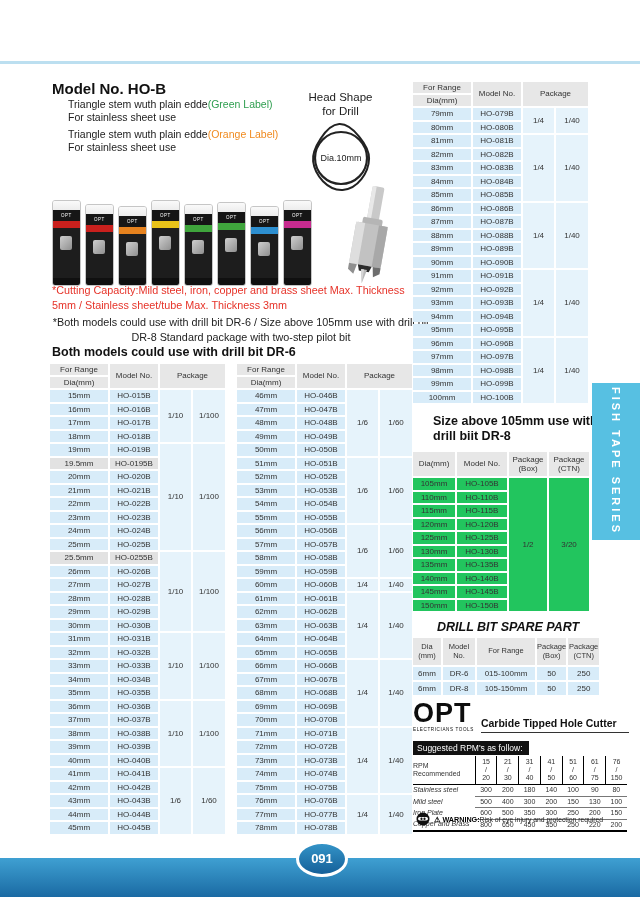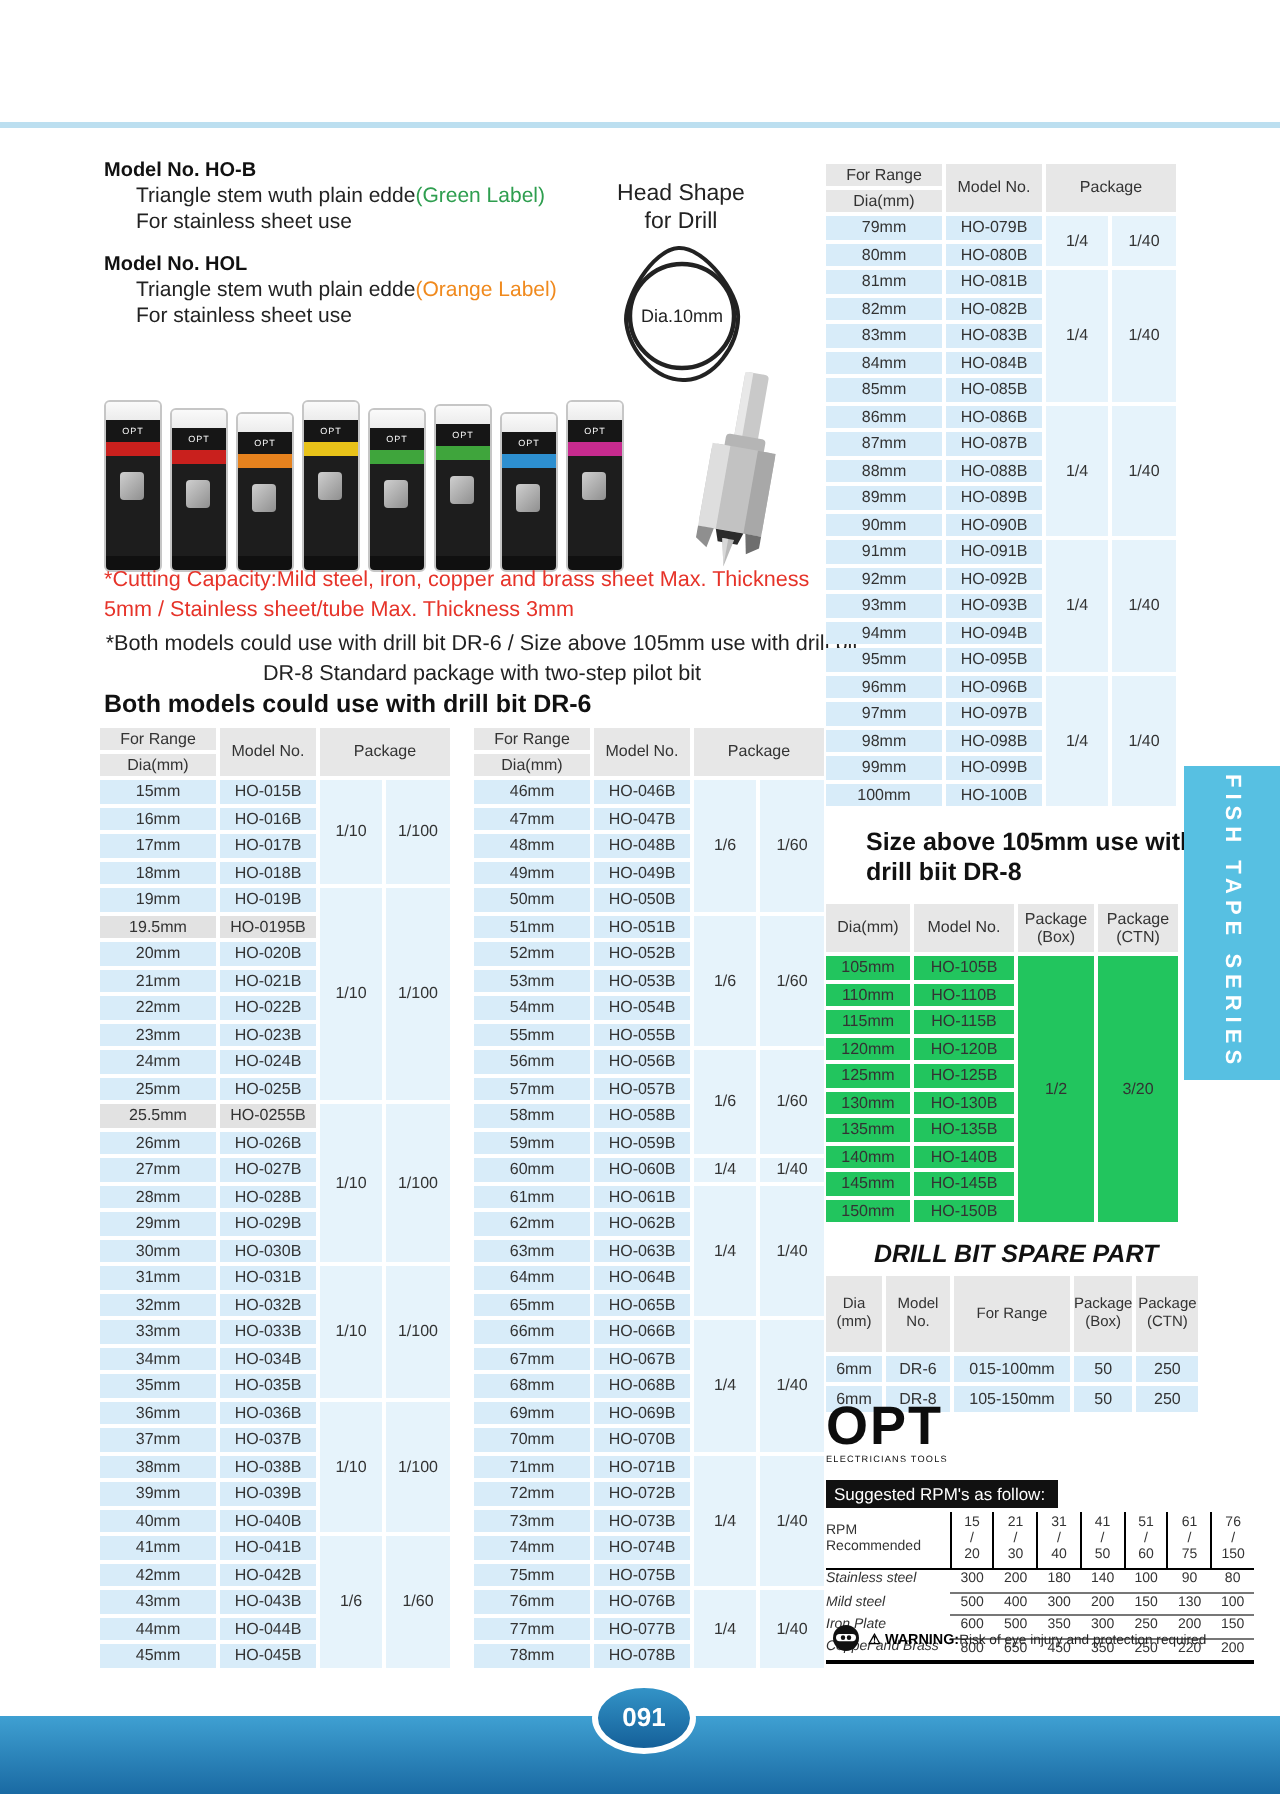--- a/index.html
+++ b/index.html
@@ -9,21 +9,21 @@
   
   .hdrband{position:absolute;left:0;top:0;width:640px;height:60px;
     background:linear-gradient(180deg,#4fadd d 0%,#47a7d9 0%,#3c9dd1 40%,#1e70a7 100%);}
   .hdrline{position:absolute;left:0;top:61px;width:640px;height:3px;background:#bcdff0;}
   .pgtitle{position:absolute;left:0;top:0;width:640px;height:60px;line-height:62px;
     text-align:center;color:#fff;font-size:27px;font-weight:700;letter-spacing:1px;}
 
   
   .modelblk{position:absolute;left:52px;width:260px;}
   #model-hob{top:80px;} #model-hol{top:127px;}
-  .modelblk h3{margin:0;font-size:10px;font-weight:700;color:#111;}
+  .modelblk h3{margin:0;font-size:15px;font-weight:700;color:#111;}
   .modelblk p{margin:1px 0 0 16px;font-size:10.5px;line-height:13px;color:#222;}
   .lbl-green{color:#2e9e4f;} .lbl-orange{color:#f08a1e;text-align:right;}
 
   
   #head-shape{position:absolute;left:278px;top:90px;width:125px;text-align:center;}
   #head-shape .hs-t{font-size:11.5px;line-height:14px;color:#222;}
   #head-shape svg{margin-top:2px;}
 
   
   #products{position:absolute;left:52px;top:196px;width:272px;height:90px;
@@ -70,21 +70,21 @@
 
   
   #t4{position:absolute;left:411px;top:450px;}
   #t4 col.c1{width:42px;}#t4 col.c2{width:50px;}#t4 col.c3{width:38px;}#t4 col.c4{width:40px;}
   #t4 th{background:#e7e7e7;height:24px;}
   #t4 td{background:#22c55e;height:11.5px;}
 
   
   #t5{position:absolute;left:411px;top:636px;}
   #t5 col.c1{width:28px;}#t5 col.c2{width:32px;}#t5 col.c3{width:58px;}#t5 col.c4{width:29px;}#t5 col.c5{width:31px;}
-  #t5 th{background:#e7e7e7;height:38px;font-size:7.5px;}
+  #t5 th{background:#e7e7e7;height:27px;font-size:7.5px;}
   #t5 td{background:#d8ecf9;height:13px;}
 
   
   #opt-block{position:absolute;left:413px;top:700px;width:216px;display:flex;align-items:flex-end;gap:7px;}
   .optlogo{line-height:1;}
   .optlogo .big{font-size:27px;font-weight:800;letter-spacing:1px;color:#0d0d0d;}
   .optlogo .sub{font-size:4.6px;letter-spacing:0.6px;color:#0d0d0d;margin-top:1px;}
   .optname{flex:1;font-size:10.5px;font-weight:700;color:#111;
     border-bottom:1.5px solid #333;padding-bottom:3px;}
 
@@ -127,21 +127,20 @@
   <div class="hdrline"></div>
   <div class="pgtitle">HOLE CUTTER - FOR STAINLESS</div>
 
   <div class="modelblk" id="model-hob">
     <h3>Model No. HO-B</h3>
     <p><span>Triangle stem wuth plain edde</span><span class="lbl-green">(Green Label)</span><br>
     <span>For stainless sheet use</span></p>
   </div>
 
   <div class="modelblk" id="model-hol">
-    <h3>Model No. HOL</h3>
     <p><span>Triangle stem wuth plain edde</span><span class="lbl-orange">(Orange Label)</span><br>
     <span>For stainless sheet use</span></p>
   </div>
 
   <div id="head-shape">
     <div class="hs-t">Head Shape</div>
     <div class="hs-t">for Drill</div>
     <svg width="78" height="76" viewBox="0 0 78 76">
       <path d="M39 4 C52 4 68 28 67 40 C66 54 54 70 39 70 C24 70 12 54 11 40 C10 28 26 4 39 4 Z" fill="none" stroke="#222" stroke-width="2" stroke-linejoin="round" transform="rotate(-3 39 38)"></path>
       <circle cx="39" cy="38" r="26" fill="#fff" stroke="#222" stroke-width="2.2"></circle>
@@ -784,20 +783,21 @@
           <td>250</td>
         </tr>
       </tbody>
   </table>
 
   <div id="opt-block">
     <div class="optlogo">
       <div class="big">OPT</div>
       <div class="sub">ELECTRICIANS TOOLS</div>
     </div>
+    <div class="optname">Carbide Tipped Hole Cutter</div>
   </div>
 
   <div id="rpm-box">
     <div class="rpmbanner">Suggested RPM's as follow:</div>
     <table id="rpm-table">
       <tbody>
           <tr>
             <td class="rpmlbl">RPM  Recommended</td>
             <td class="rpmcol">15
 /

